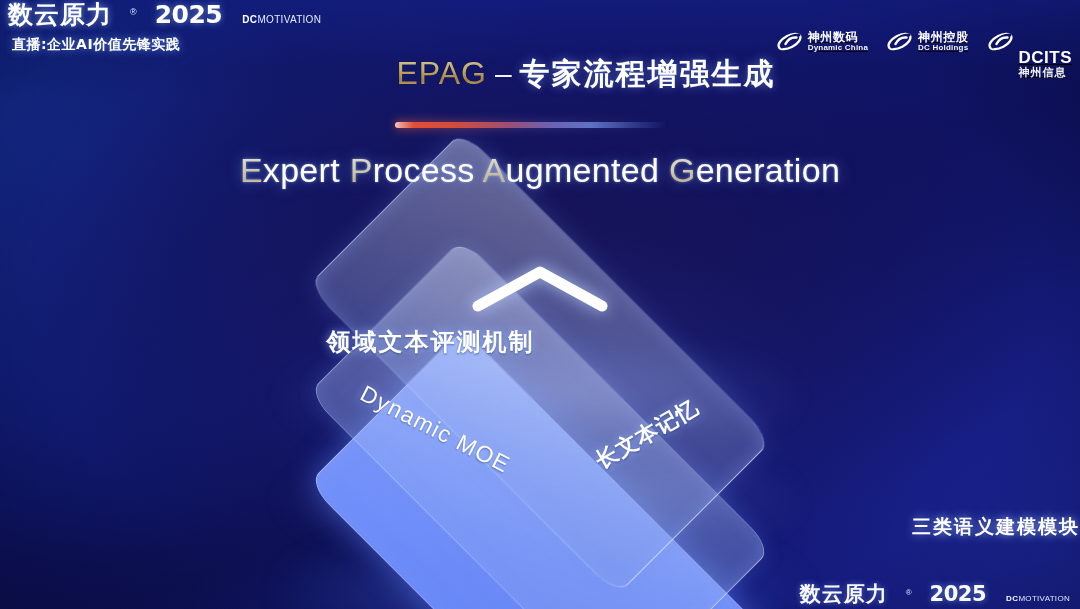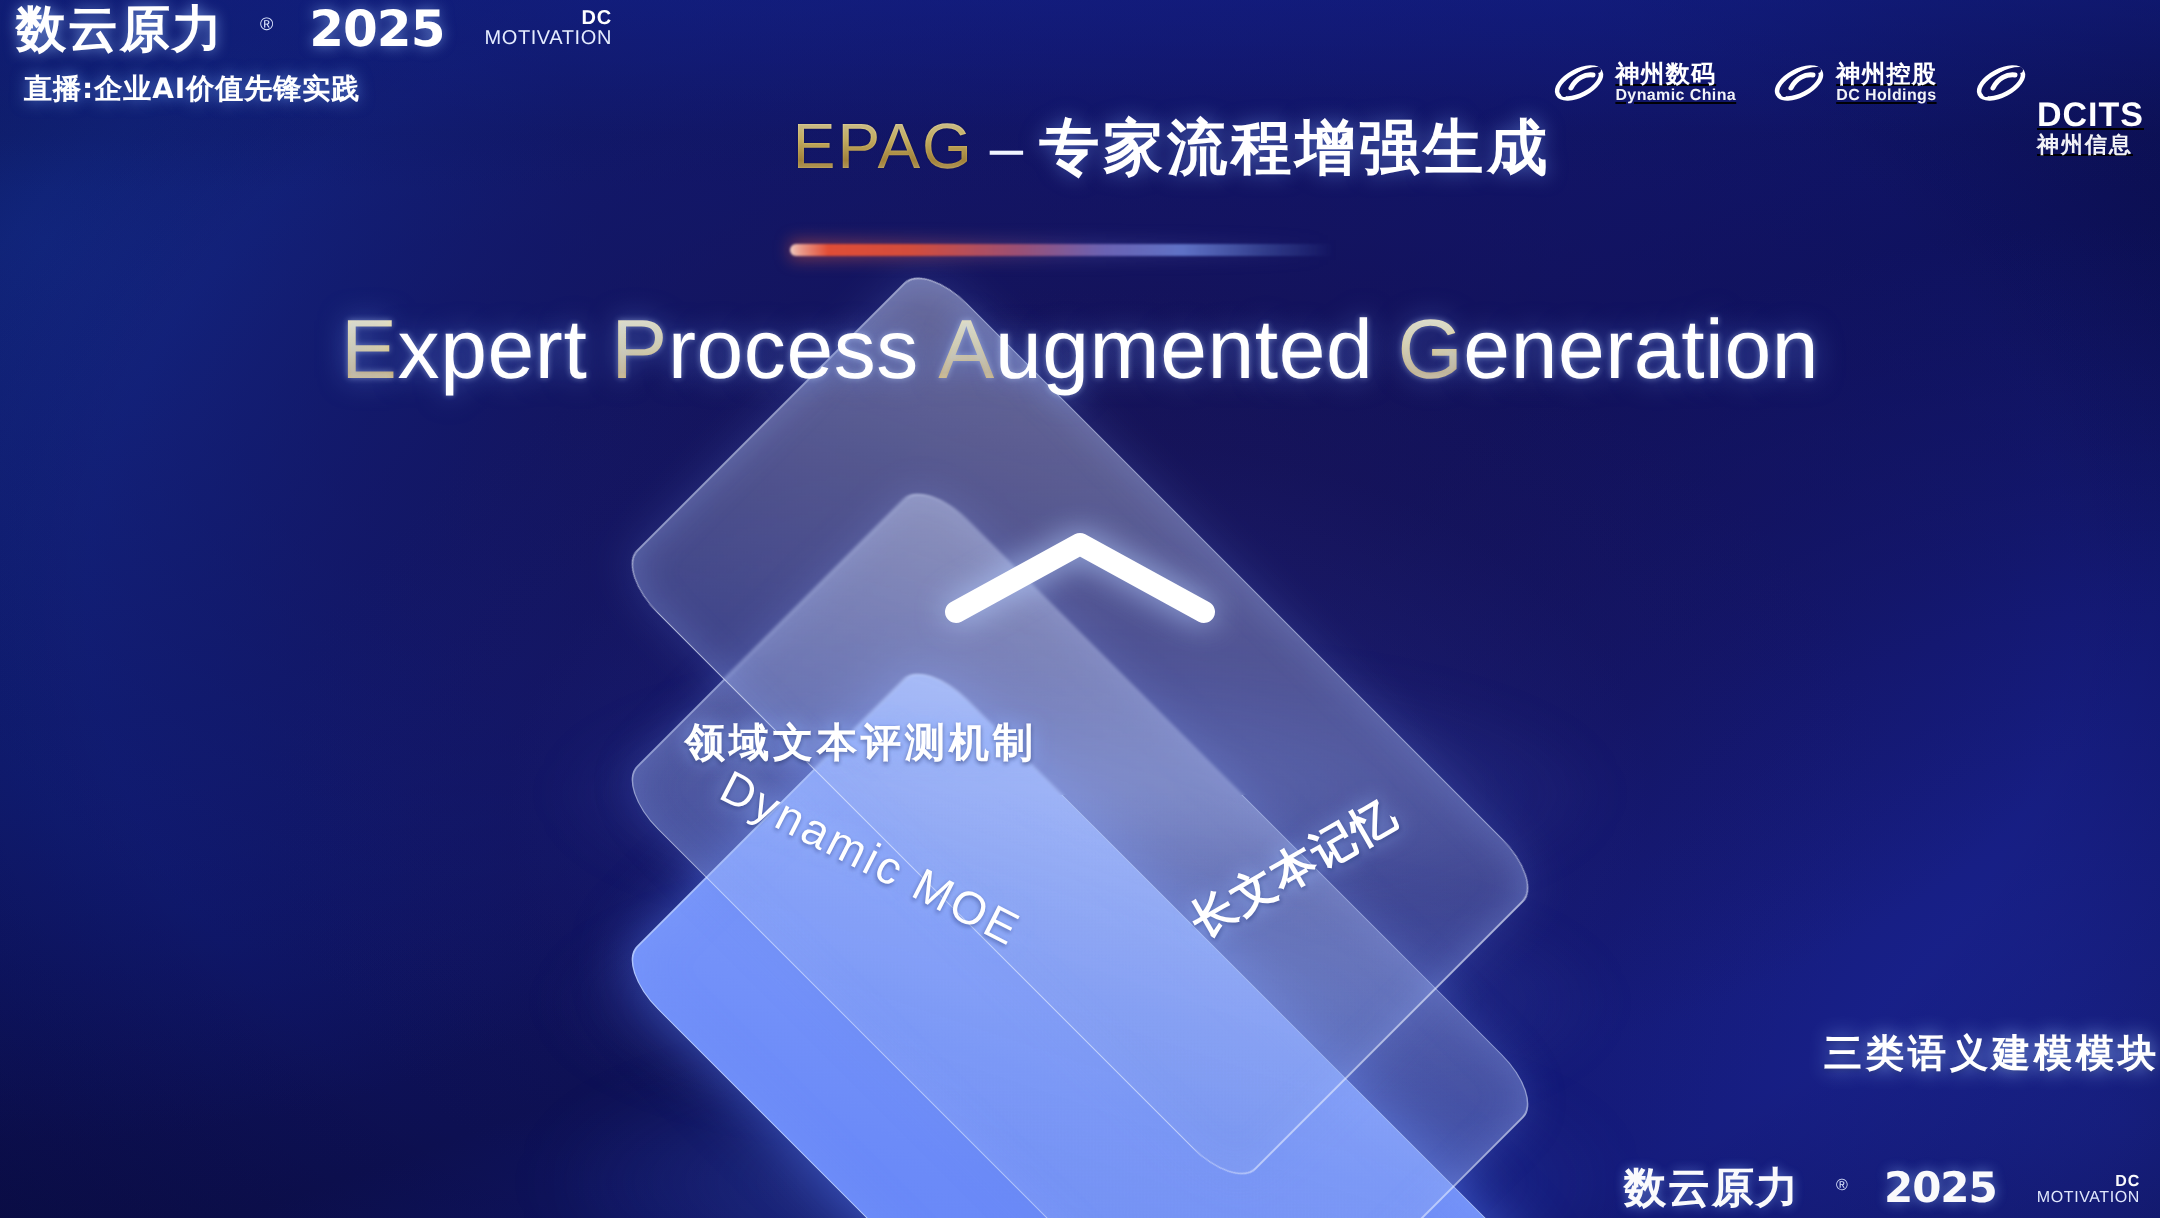--- a/index.html
+++ b/index.html
@@ -40,22 +40,22 @@
     font-weight:700; font-size:25px; letter-spacing:1px; color:#ffffff;
     line-height:1; text-shadow:0 0 7px rgba(150,190,255,0.75);
   }
   .brand-reg{ font-size:9px; color:#dfe8ff; line-height:1; position:relative; top:-10px; }
   .brand-year{
     font-family:"DejaVu Sans","Liberation Sans",sans-serif;
     font-weight:700; font-size:25px; color:#ffffff; line-height:1;
     letter-spacing:-0.5px; text-shadow:0 0 7px rgba(150,190,255,0.6);
   }
   .brand-dc{
-    display:flex; flex-direction:column; line-height:1; margin-left:2px;
-    position:relative; top:-2px;align-items:flex-end;
+    display:flex; flex-direction:row; line-height:1; margin-left:2px;
+    position:relative; top:-2px;
   }
   .brand-dc .dc{ font-size:10px; font-weight:700; color:#ffffff; letter-spacing:0.4px; }
   .brand-dc .mot{ font-size:10px; font-weight:400; color:#e5ecff; letter-spacing:0.3px; }
 
   .live-line{
     margin-top:9px; margin-left:4px;
     font-family:"DejaVu Sans","Liberation Sans",sans-serif;
     font-weight:700; font-size:14px; color:#ffffff; letter-spacing:0.5px;
     text-shadow:0 0 8px rgba(120,170,255,0.7);
   }
@@ -108,21 +108,21 @@
   }
   .divider:after{
     content:""; position:absolute; left:0; top:-2px; width:272px; height:10px;
     background:linear-gradient(90deg, rgba(235,90,60,0.45) 0%, rgba(110,110,200,0.22) 55%, rgba(0,0,0,0) 100%);
     filter:blur(4px);
   }
 
   
   .subtitle{
     position:absolute; left:0; top:151px; width:1080px; text-align:center; z-index:11;
-    font-family:"Liberation Sans",sans-serif; font-size:42px; font-weight:400;
+    font-family:"Liberation Sans",sans-serif; font-size:34px; font-weight:400;
     color:#ffffff; letter-spacing:0.3px;
     text-shadow:0 0 14px rgba(120,160,255,0.55), 0 0 3px rgba(200,220,255,0.5);
   }
   .subtitle .cap{
     background:linear-gradient(180deg,#fff6cc 0%,#f2d578 45%,#cfa855 75%,#fbefc4 100%);
     -webkit-background-clip:text; background-clip:text; color:transparent;
   }
 
   
   .stack{ position:absolute; left:0; top:214px; width:1080px; height:360px; z-index:8; }
@@ -171,23 +171,22 @@
     filter: drop-shadow(0 0 8px rgba(180,205,255,0.85));
   }
 
   
   .lbl{
     position:absolute; z-index:10; color:#ffffff; white-space:nowrap;
     font-family:"DejaVu Sans","Liberation Sans",sans-serif;
   }
   .lbl-top{
     left:0; width:861px; text-align:center; top:112px;
-    font-size:20px; font-weight:700; letter-spacing:2px;
+    font-size:24px; font-weight:700; letter-spacing:2px;
     text-shadow:0 0 10px rgba(140,175,255,0.85), 0 1px 2px rgba(20,25,70,0.6);
-    margin-top:32px;
   }
   .lbl-bot{
     left:0; width:1080px; text-align:right; top:300px;
     font-size:19px; font-weight:700; letter-spacing:2px;
     text-shadow:0 0 10px rgba(150,185,255,0.9), 0 1px 2px rgba(20,30,90,0.55);
   }
   .lbl-left{
     left:368px; top:166px;
     font-family:"Liberation Sans",sans-serif;
     font-size:23px; font-weight:400; letter-spacing:1.5px;

